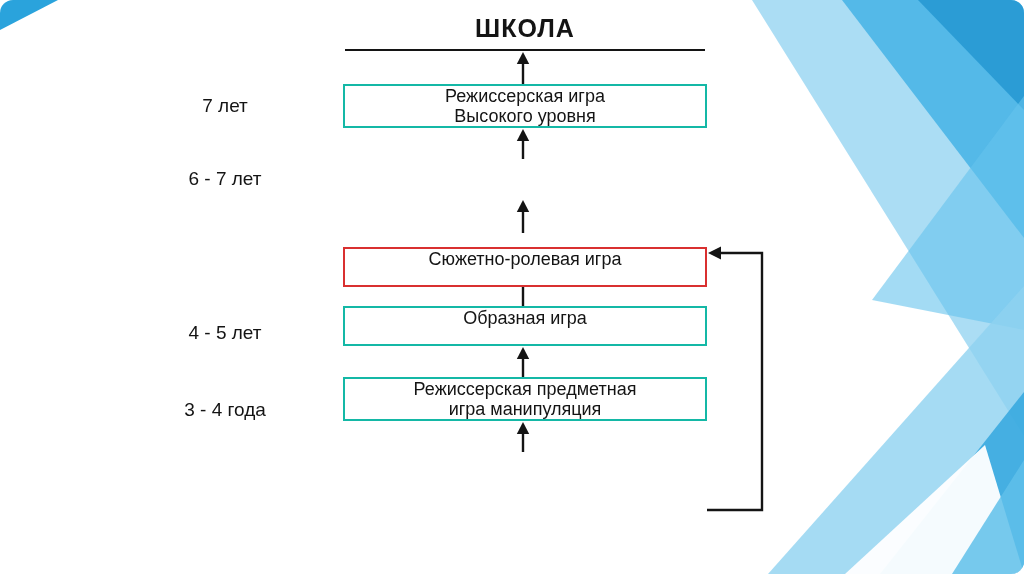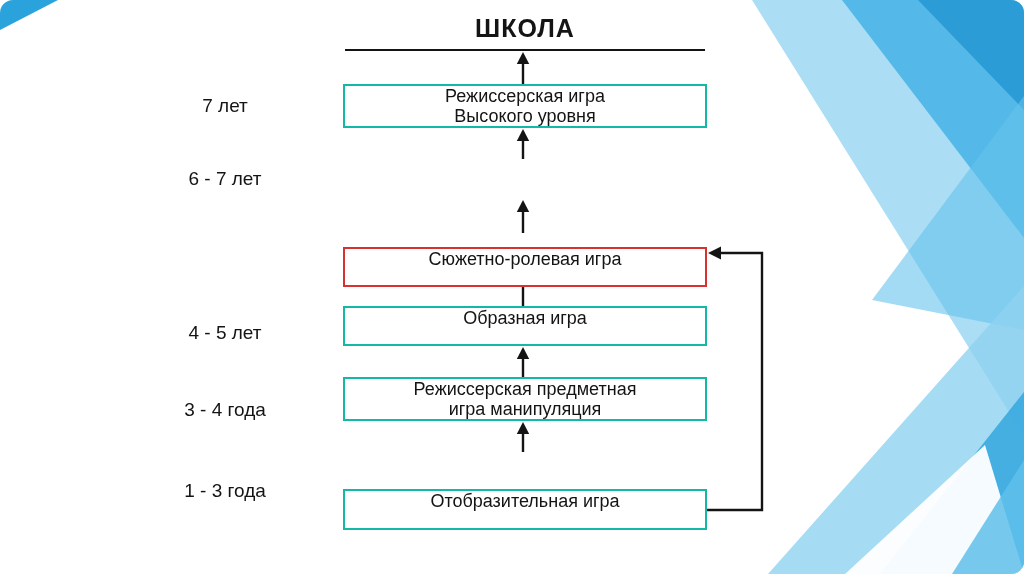--- a/index.html
+++ b/index.html
@@ -91,33 +91,29 @@
     </g>
   </svg>
 
   <div class="title">ШКОЛА</div>
   <div class="baseline"></div>
 
   <div class="age" style="top:95px">7 лет</div>
   <div class="age" style="top:168px">6 - 7 лет</div>
   <div class="age" style="top:322px">4 - 5 лет</div>
   <div class="age" style="top:399px">3 - 4 года</div>
-  <div class="age" style="top:480px">1 - 3 года</div>
 
   <div class="box" style="top:84px;height:44px">
     <span>Режиссерская игра
 Высокого уровня</span>
   </div>
   <div class="box highlight" style="top: 215px; height: 40px; border-color: rgb(217, 48, 48); margin-top: 32px;">
     <span>Сюжетно-ролевая игра</span>
   </div>
   <div class="box" style="top:377px;height:44px">
     <span>Режиссерская предметная
 игра манипуляция</span>
   </div>
   <div class="box" style="top:306px;height:40px">
     <span>Образная игра</span>
   </div>
-  <div class="box" style="top:489px;height:41px">
-    <span>Отобразительная игра</span>
-  </div>
 
 </div>
 
 </body></html>

